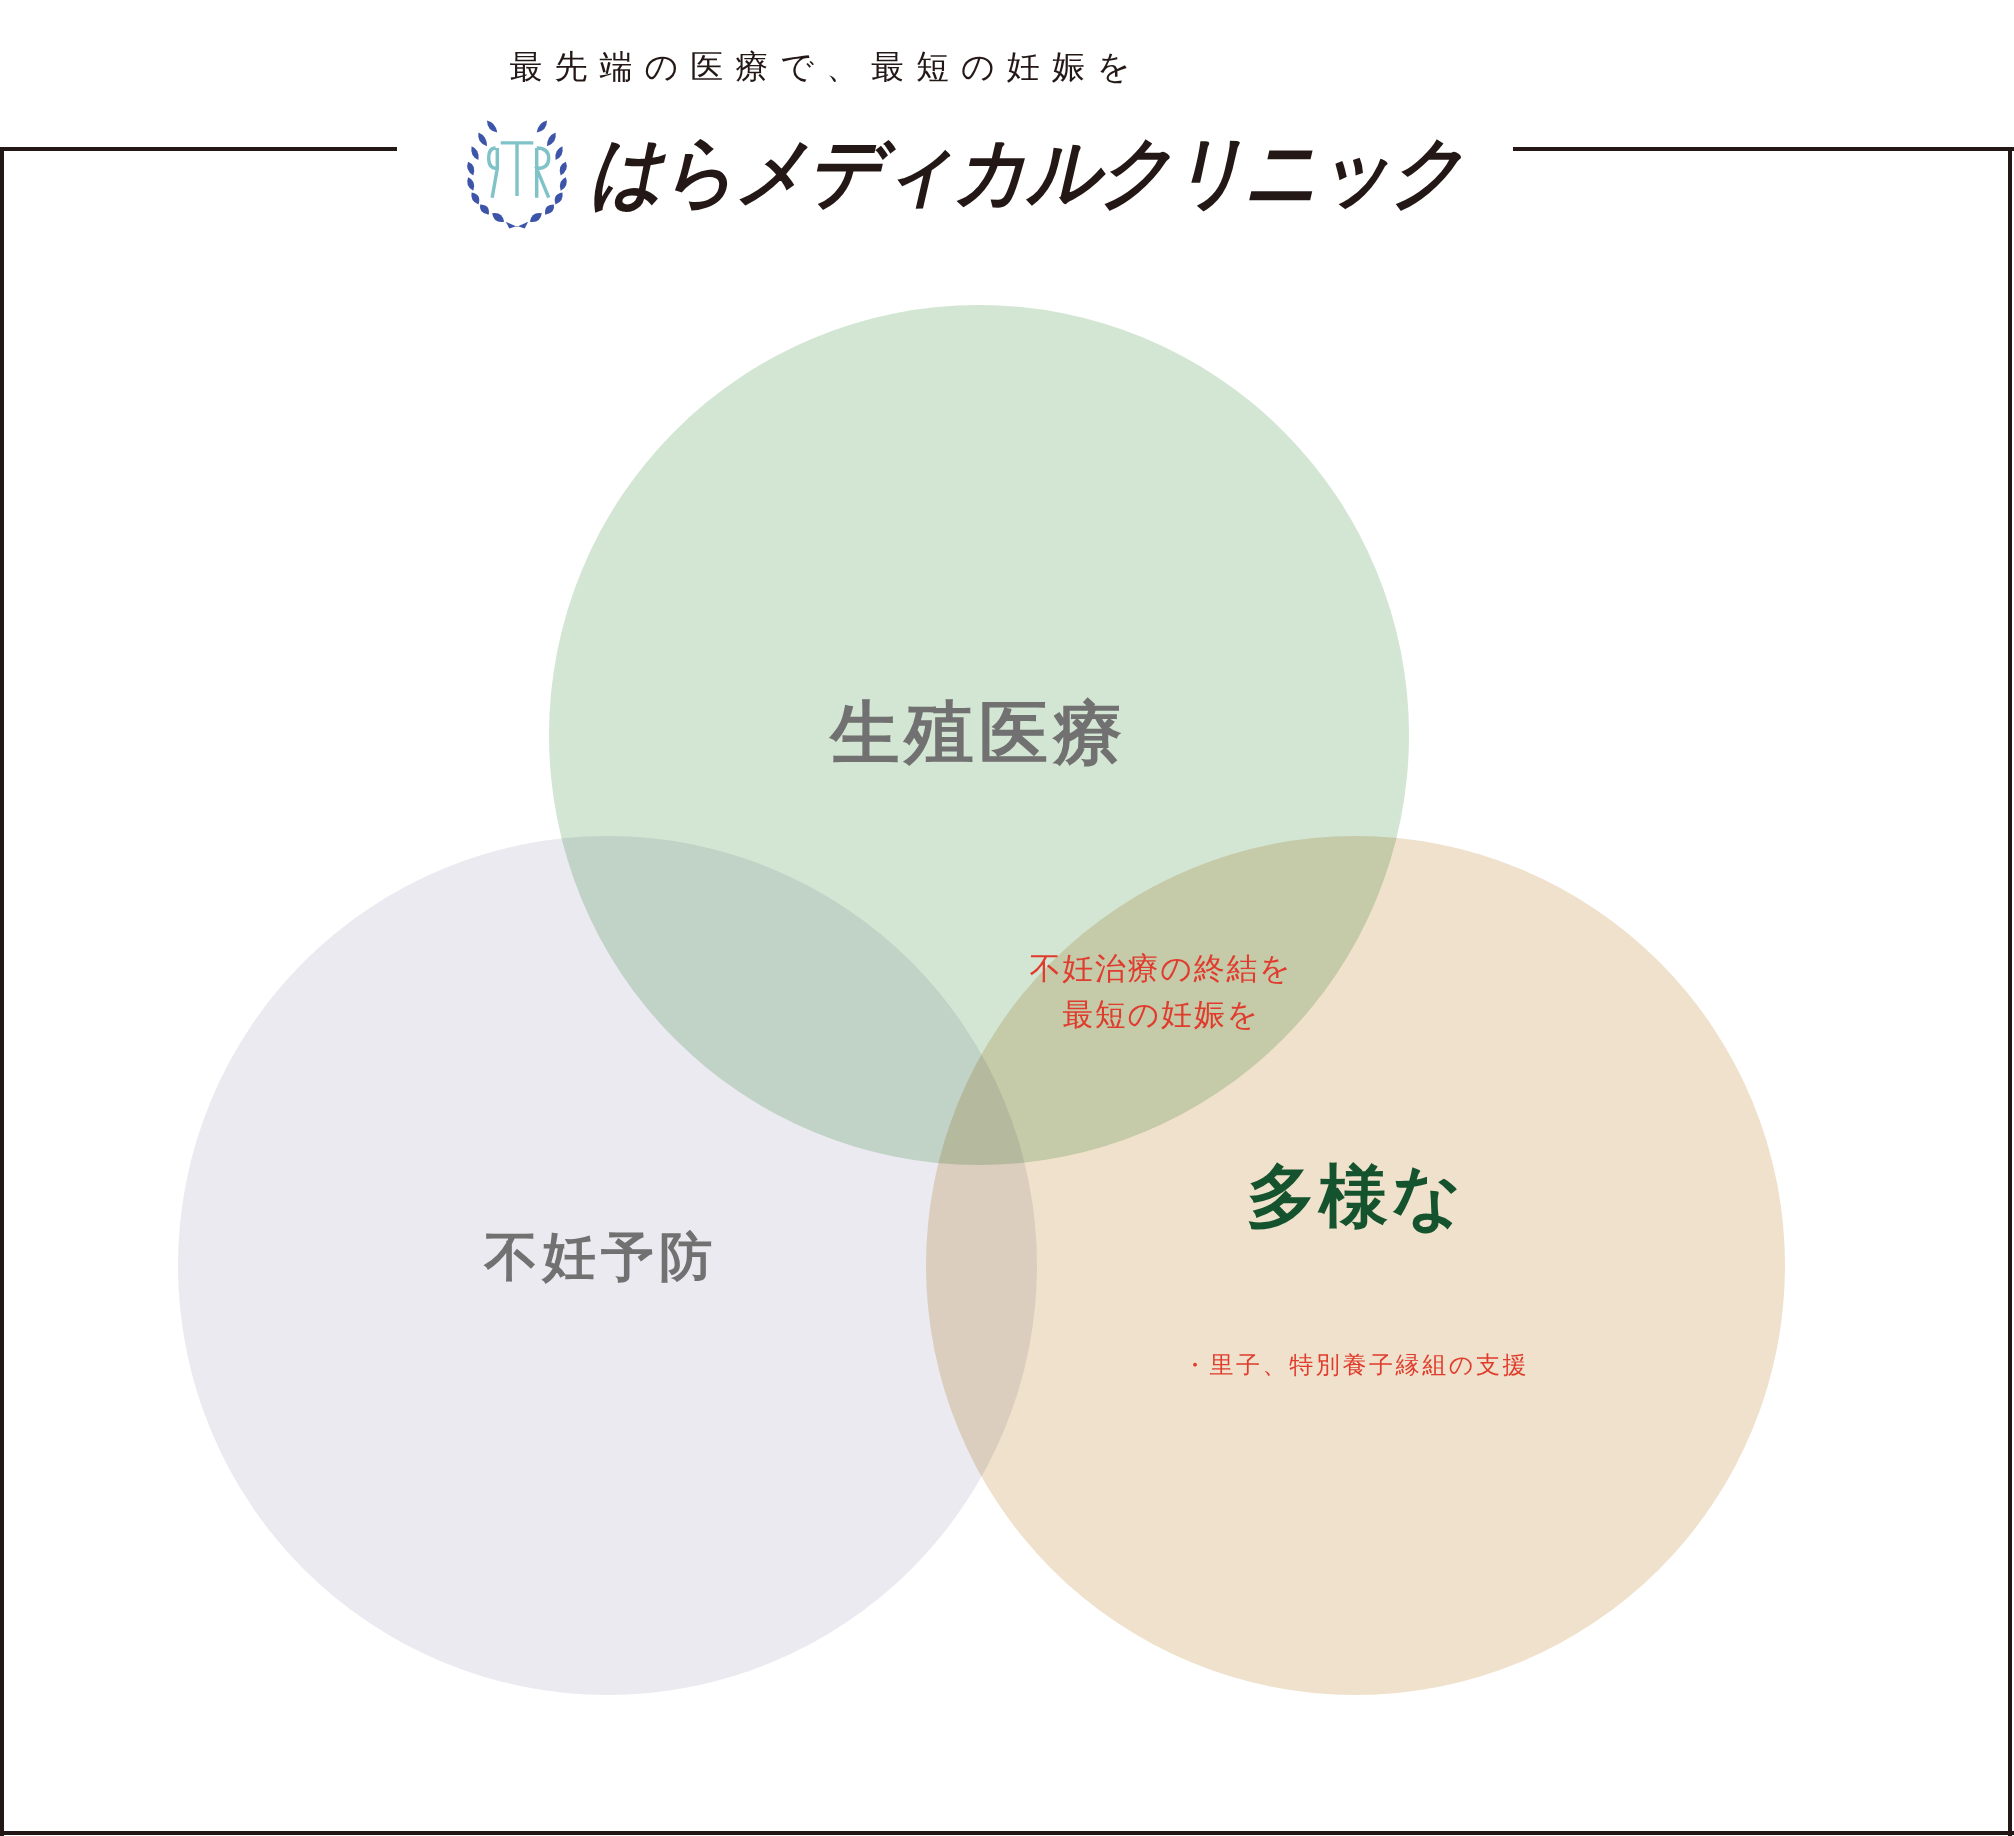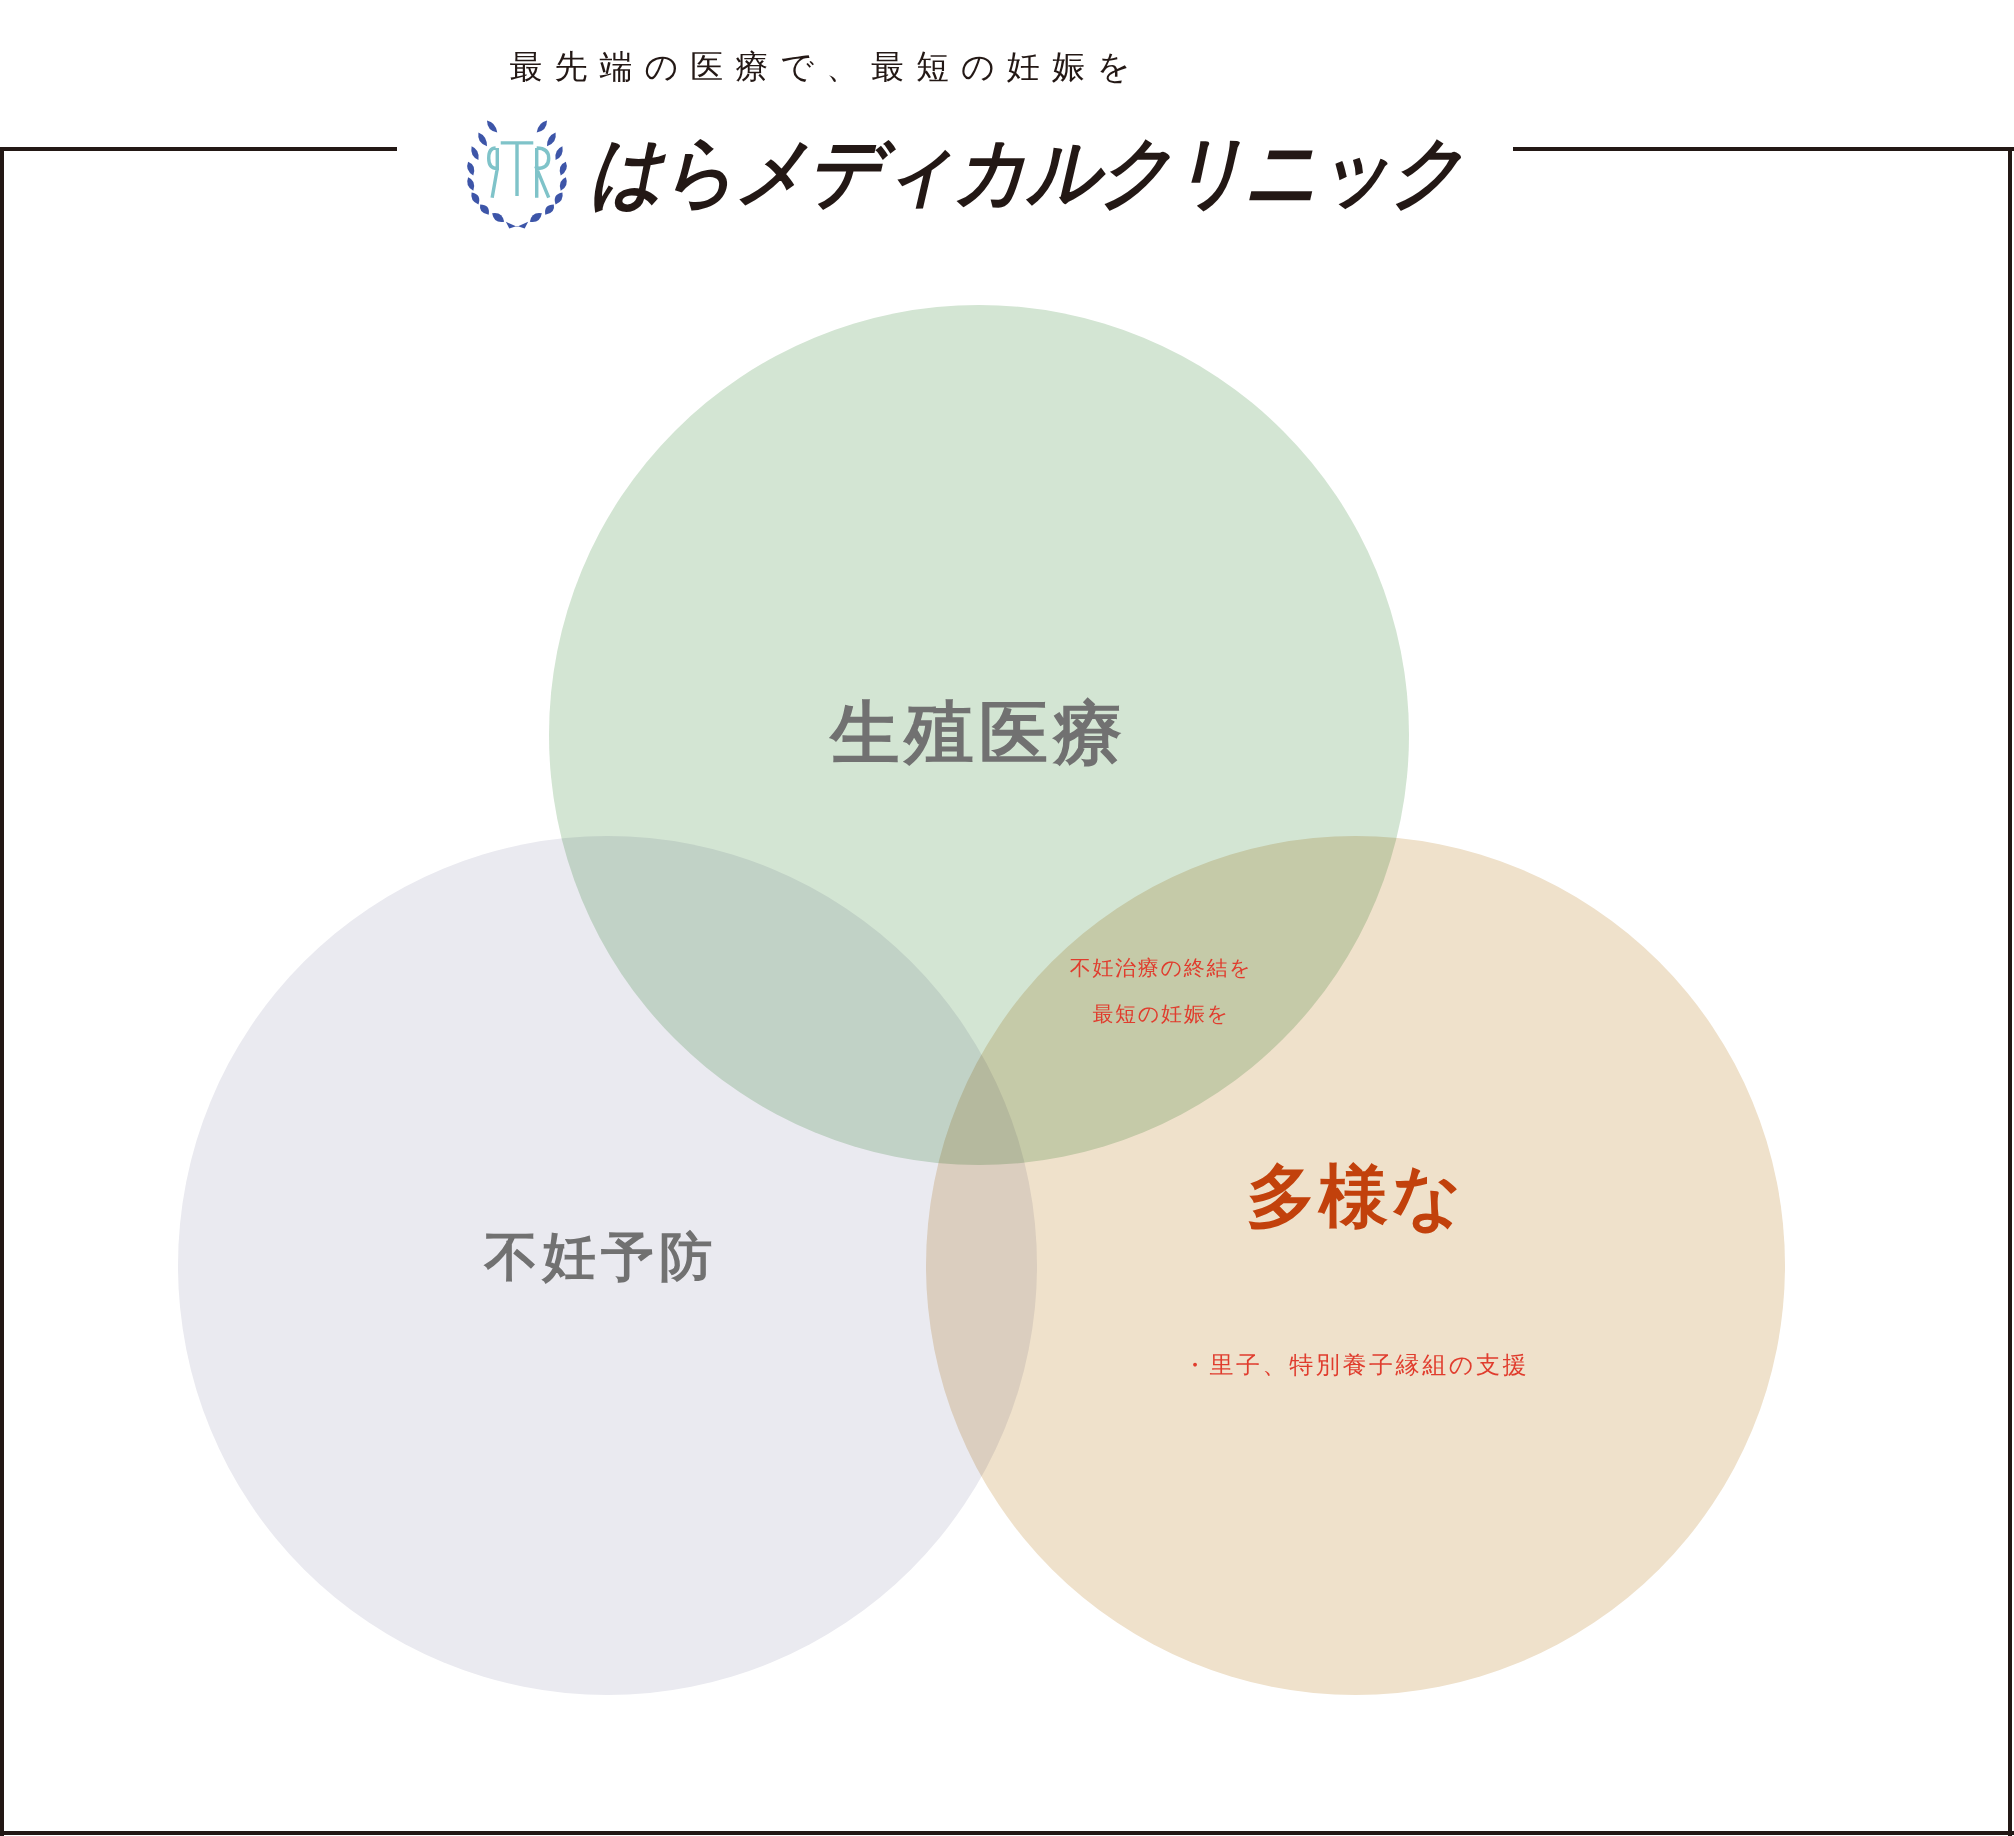--- a/index.html
+++ b/index.html
@@ -93,26 +93,26 @@
       font-size: 69px; font-weight: bold; color: #717171;
       letter-spacing: 5.2px;
     }
     .label-left {
       left: 343px; width: 516px; top: 1222px;
       font-size: 53px; font-weight: bold; color: #717171;
       letter-spacing: 5.2px;
     }
     .label-center {
       left: 946px; width: 430px; top: 945px;
-      font-size: 21px; color: #e03c2d; line-height: 46px;
+      font-size: 31px; color: #e03c2d; line-height: 46px;
       letter-spacing: 1.7px;
     }
     .label-right-title {
       left: 1098px; width: 516px; top: 1153px;
-      font-size: 69px; font-weight: bold; color: #c2410c;
+      font-size: 69px; font-weight: bold; color: #14532d;
       line-height: 86px; letter-spacing: 3.4px;
     }
     .label-right-sub {
       left: 1098px; width: 516px; top: 1349px;
       font-size: 24px; color: #e03c2d; letter-spacing: 2.6px;
     }
   </style>
 </head>
 <body>
 

